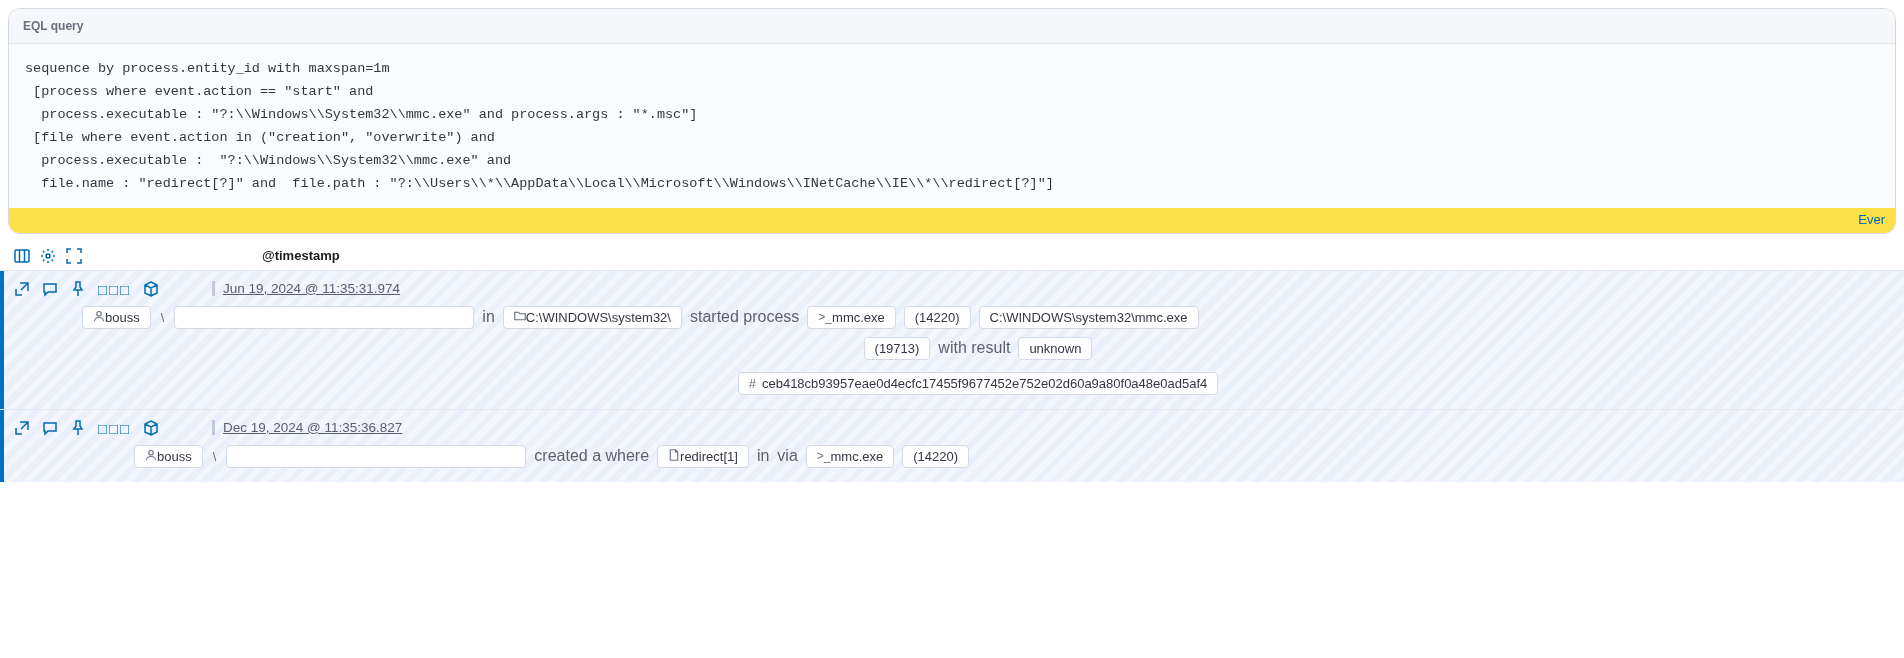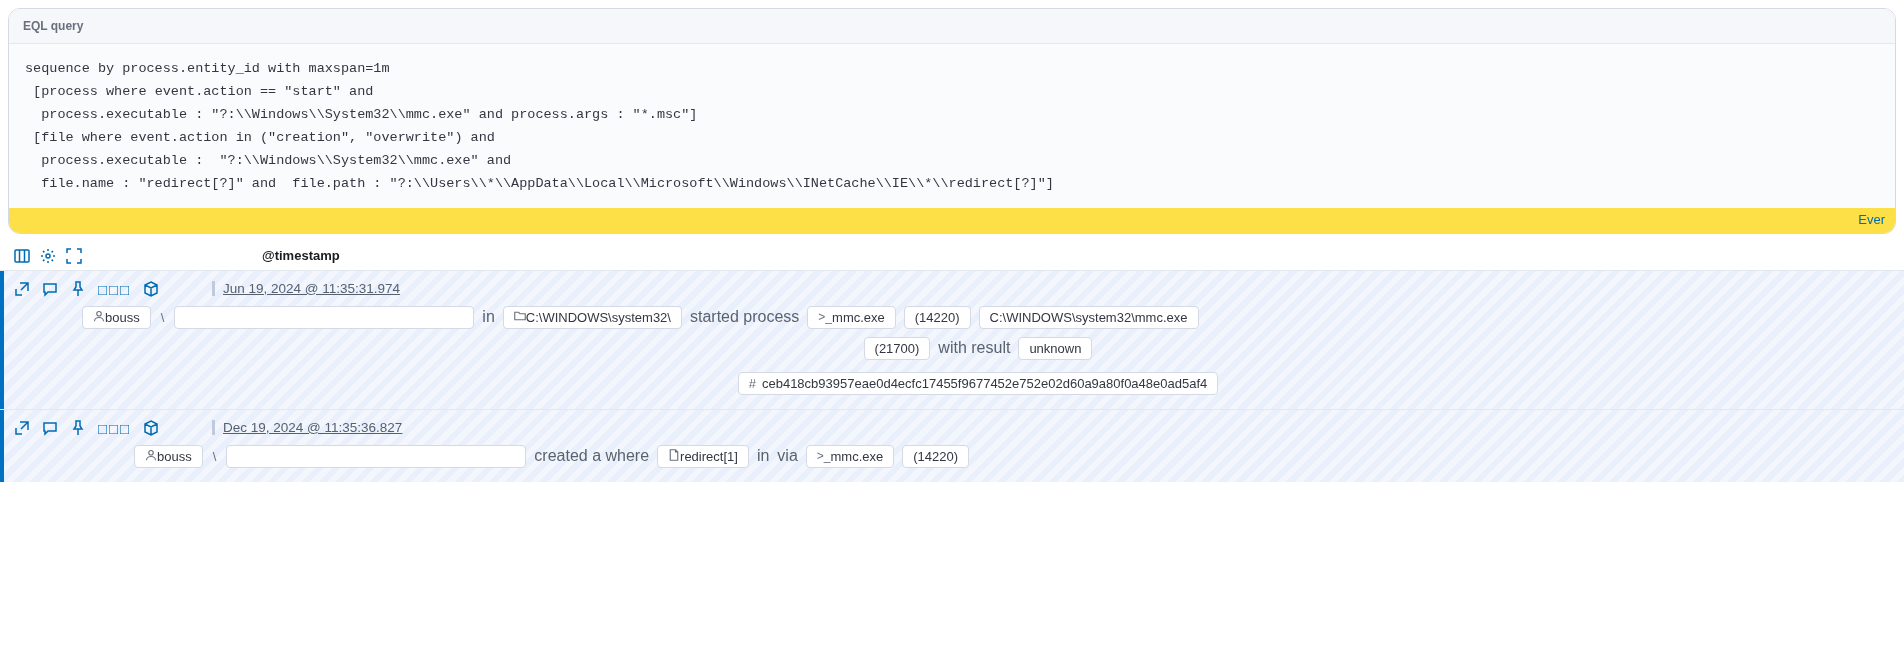--- a/index.html
+++ b/index.html
@@ -226,21 +226,21 @@
     <span class="plain">started process</span>
     <span class="chip">
       <span class="icn">&gt;_</span>
       <span>mmc.exe</span>
     </span>
     <span class="chip">(14220)</span>
     <span class="chip">C:\WINDOWS\system32\mmc.exe</span>
   </div>
 
   <div class="detail-flow second-line">
-    <span class="chip">(21700)</span>
+    <span class="chip">(19713)</span>
     <span class="plain">with result</span>
     <span class="chip">unknown</span>
   </div>
 
   <div class="hash-block">
     <span class="chip">
       <span class="hash">#</span>
       <span>ceb418cb93957eae0d4ecfc17455f9677452e752e02d60a9a80f0a48e0ad5af4</span>
     </span>
   </div>

